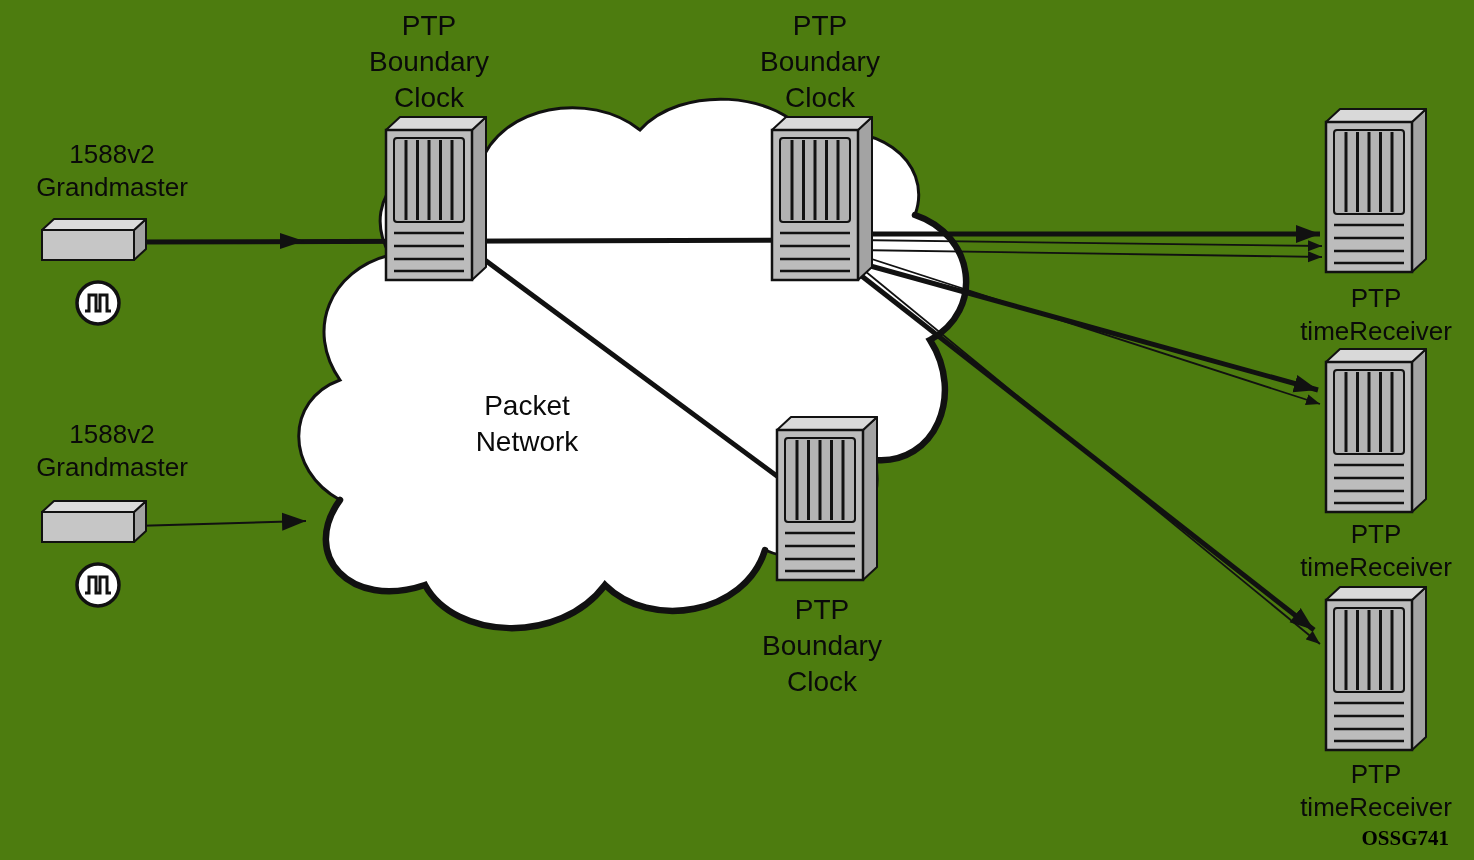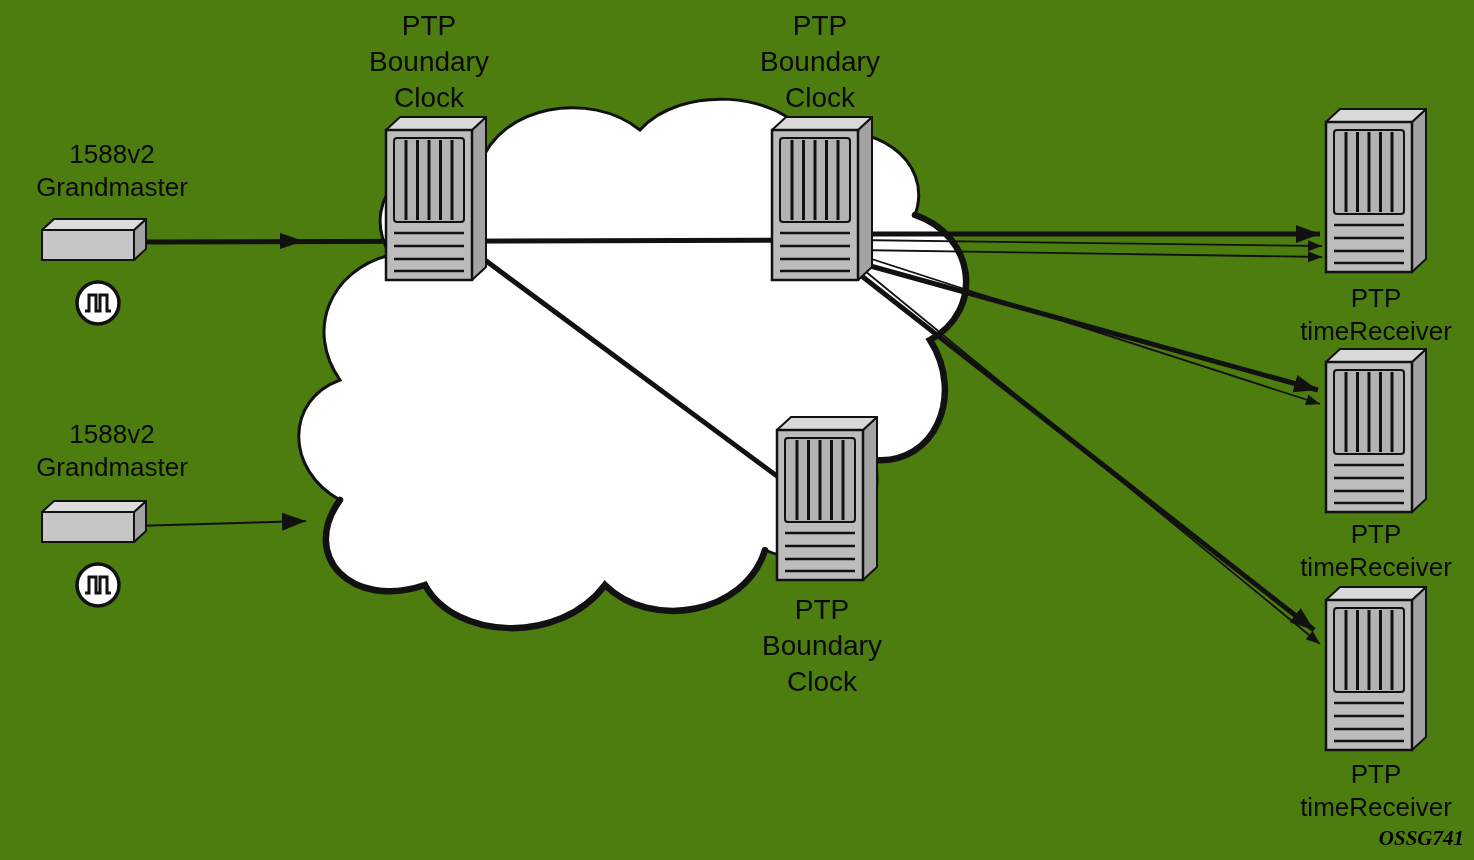--- a/index.html
+++ b/index.html
@@ -17,24 +17,23 @@
     text-align: center;
     white-space: pre-line;
     font-size: 28px;
     line-height: 1.28;
     color: #0a0a0a;
     font-family: "Liberation Sans", sans-serif;
   }
   .label-sm { font-size: 26px; }
   .watermark {
     position: absolute;
-    right: 10px;
+    right: 25px;
     top: 826px;
     font-family: "Liberation Serif", serif;
-    font-style: italic;
     font-weight: bold;
     font-size: 21px;
     color: #000;
   }
 </style>
 </head>
 <body>
 
 <div class="canvas">
 
@@ -154,20 +153,22 @@
   <div class="label" style="left:720px; top:8px; width:200px;">PTP
 Boundary
 Clock</div>
 
   <div class="label label-sm" style="left:12px; top:138px; width:200px;">1588v2
 Grandmaster</div>
 
   <div class="label label-sm" style="left:12px; top:418px; width:200px;">1588v2
 Grandmaster</div>
 
+  <div class="label" style="left:427px; top:388px; width:200px;">Packet
+Network</div>
 
   <div class="label" style="left:722px; top:592px; width:200px;">PTP
 Boundary
 Clock</div>
 
   <div class="label label-sm" style="left:1278px; top:282px; width:196px;">PTP
 timeReceiver</div>
 
   <div class="label label-sm" style="left:1278px; top:518px; width:196px;">PTP
 timeReceiver</div>

